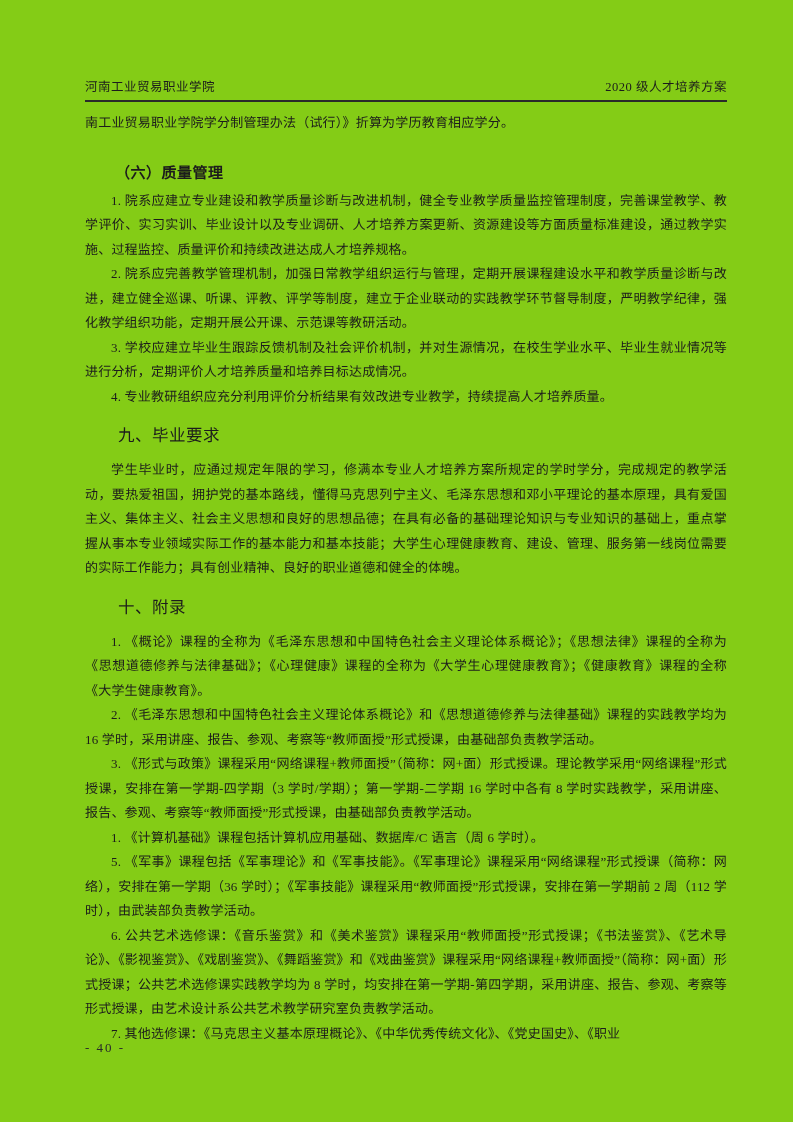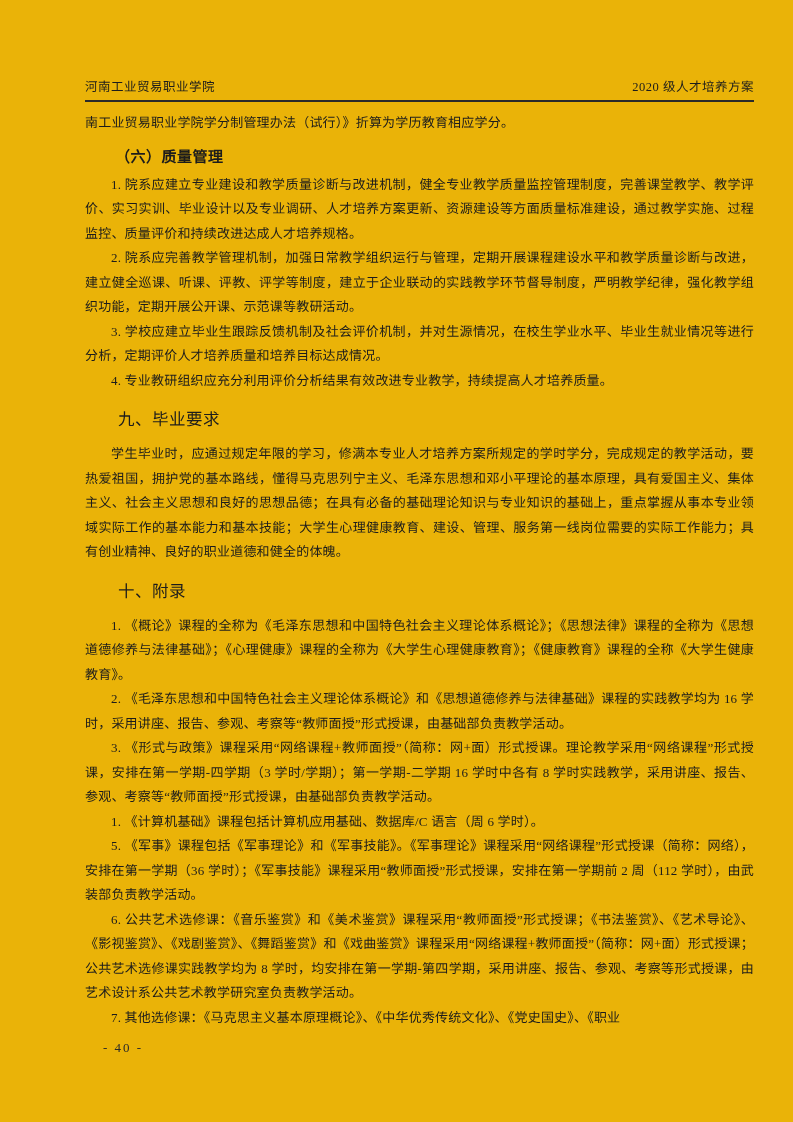--- a/index.html
+++ b/index.html
@@ -1,25 +1,25 @@
 <!DOCTYPE html>
 <html lang="zh-CN"><head>
 <meta charset="utf-8">
 <style>
   * { margin: 0; padding: 0; box-sizing: border-box; }
   html, body { background: #e8e8e8; }
   .page {
     width: 793px;
     height: 1122px;
     margin: 0 auto;
-    background: #eab308;
+    background: #84cc16;
     position: relative;
     font-family: "Liberation Serif", "DejaVu Serif", serif;
     color: #1c1c1c;
-    padding: 76px 39px 0 85px;
+    padding: 76px 66px 0 85px;
     overflow: hidden;
   }
   .header {
     display: flex;
     justify-content: space-between;
     align-items: flex-end;
     font-size: 12.5px;
     padding-bottom: 5px;
     border-bottom: 2px solid #2a2a2a;
   }
@@ -31,36 +31,36 @@
     text-align: justify;
     text-justify: inter-character;
     letter-spacing: 0.2px;
   }
   .indent { text-indent: 2em; }
   .h-small {
     font-family: "Liberation Sans", "DejaVu Sans", sans-serif;
     font-weight: bold;
     font-size: 15px;
     text-indent: 2em;
-    margin-top: 9px;
+    margin-top: 25px;
     margin-bottom: 7px;
     letter-spacing: 0.5px;
   }
   .h-big {
     font-family: "Liberation Sans", "DejaVu Sans", sans-serif;
     font-weight: normal;
     font-size: 16.5px;
     text-indent: 2em;
     margin-top: 13px;
     margin-bottom: 12px;
     letter-spacing: 0.5px;
   }
   .footer {
     position: absolute;
-    left: 103px;
+    left: 85px;
     bottom: 66px;
     font-size: 13px;
     letter-spacing: 2px;
     color: #2a2a2a;
   }
 </style>
 </head>
 <body>
 
 <div class="page">

